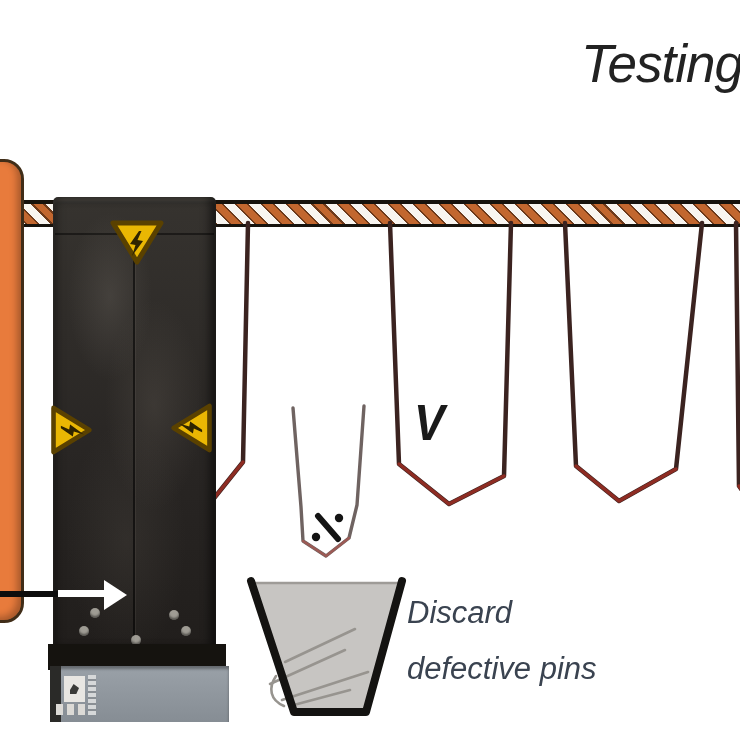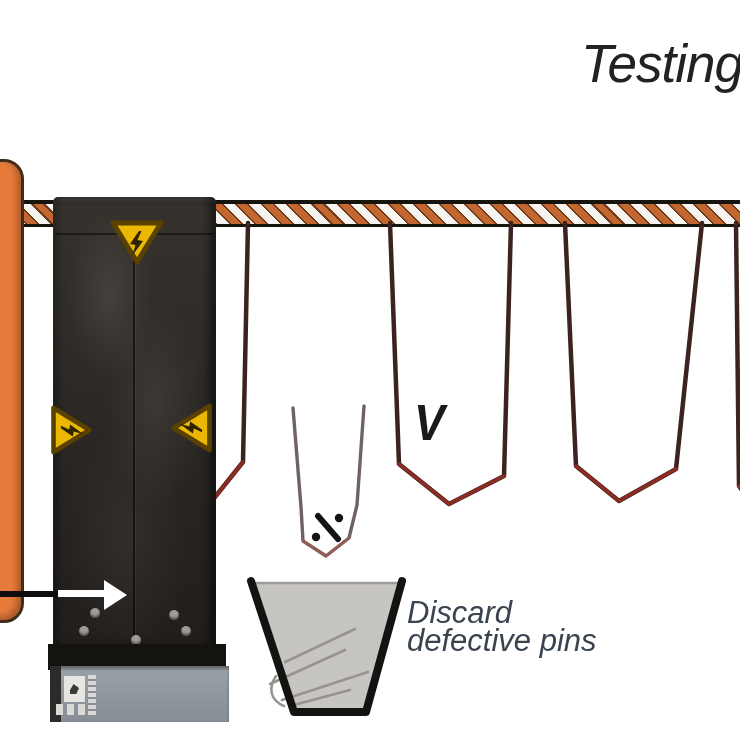--- a/index.html
+++ b/index.html
@@ -58,21 +58,21 @@
   
   #overlay{left:0;top:0;width:740px;height:740px;z-index:6;pointer-events:none;}
 
   
   #title{left:581px;top:33px;font-size:53px;letter-spacing:-1px;color:#222;
          white-space:nowrap;z-index:7;}
   #checkmark{left:414px;top:396px;font-size:46px;font-weight:700;color:#1a1a1a;
          transform:scaleY(1.08);z-index:5;}
   .discard-line{left:407px;font-size:31px;color:#3a4350;white-space:nowrap;z-index:7;}
   #discard1{top:595px;}
-  #discard2{top:623px;text-align:center;}
+  #discard2{top:651px;text-align:center;}
 </style>
 </head>
 <body>
 
 <div id="stage">
 
   <div id="rail" class="abs"></div>
 
   <svg id="pins" class="abs" viewBox="0 0 740 740">
     <g>

